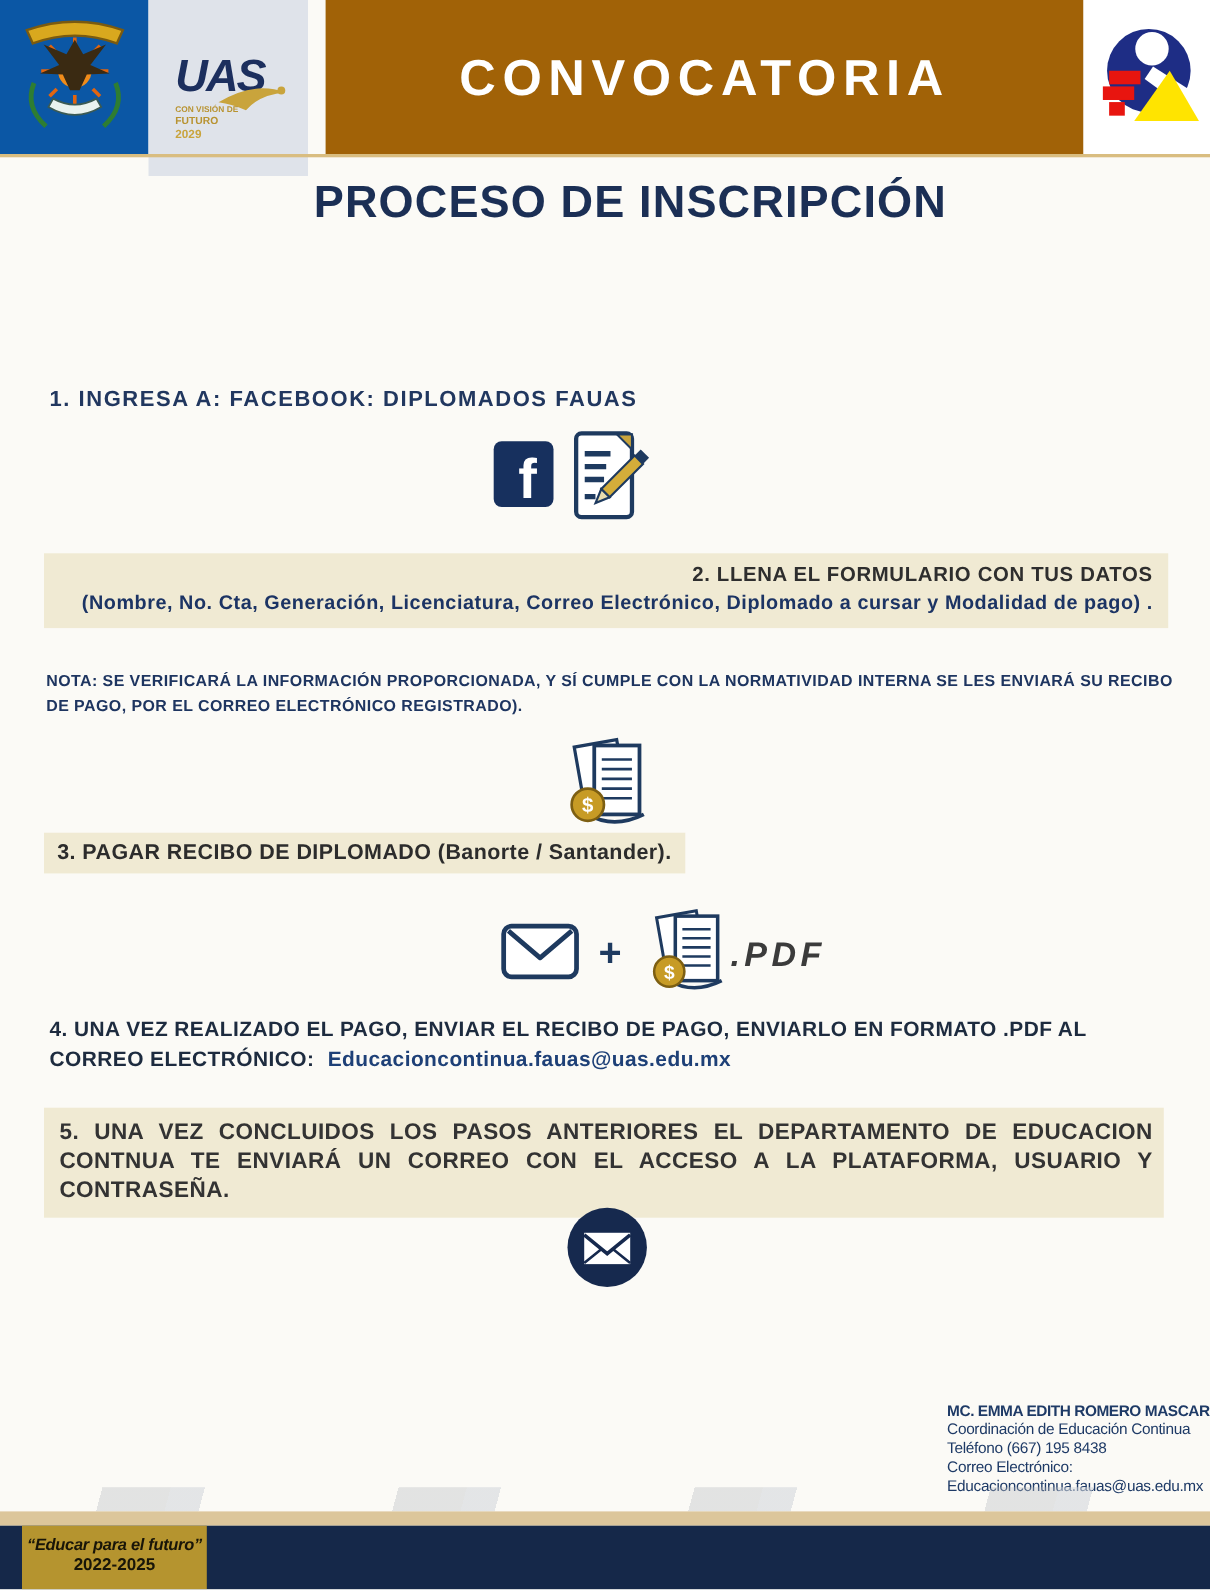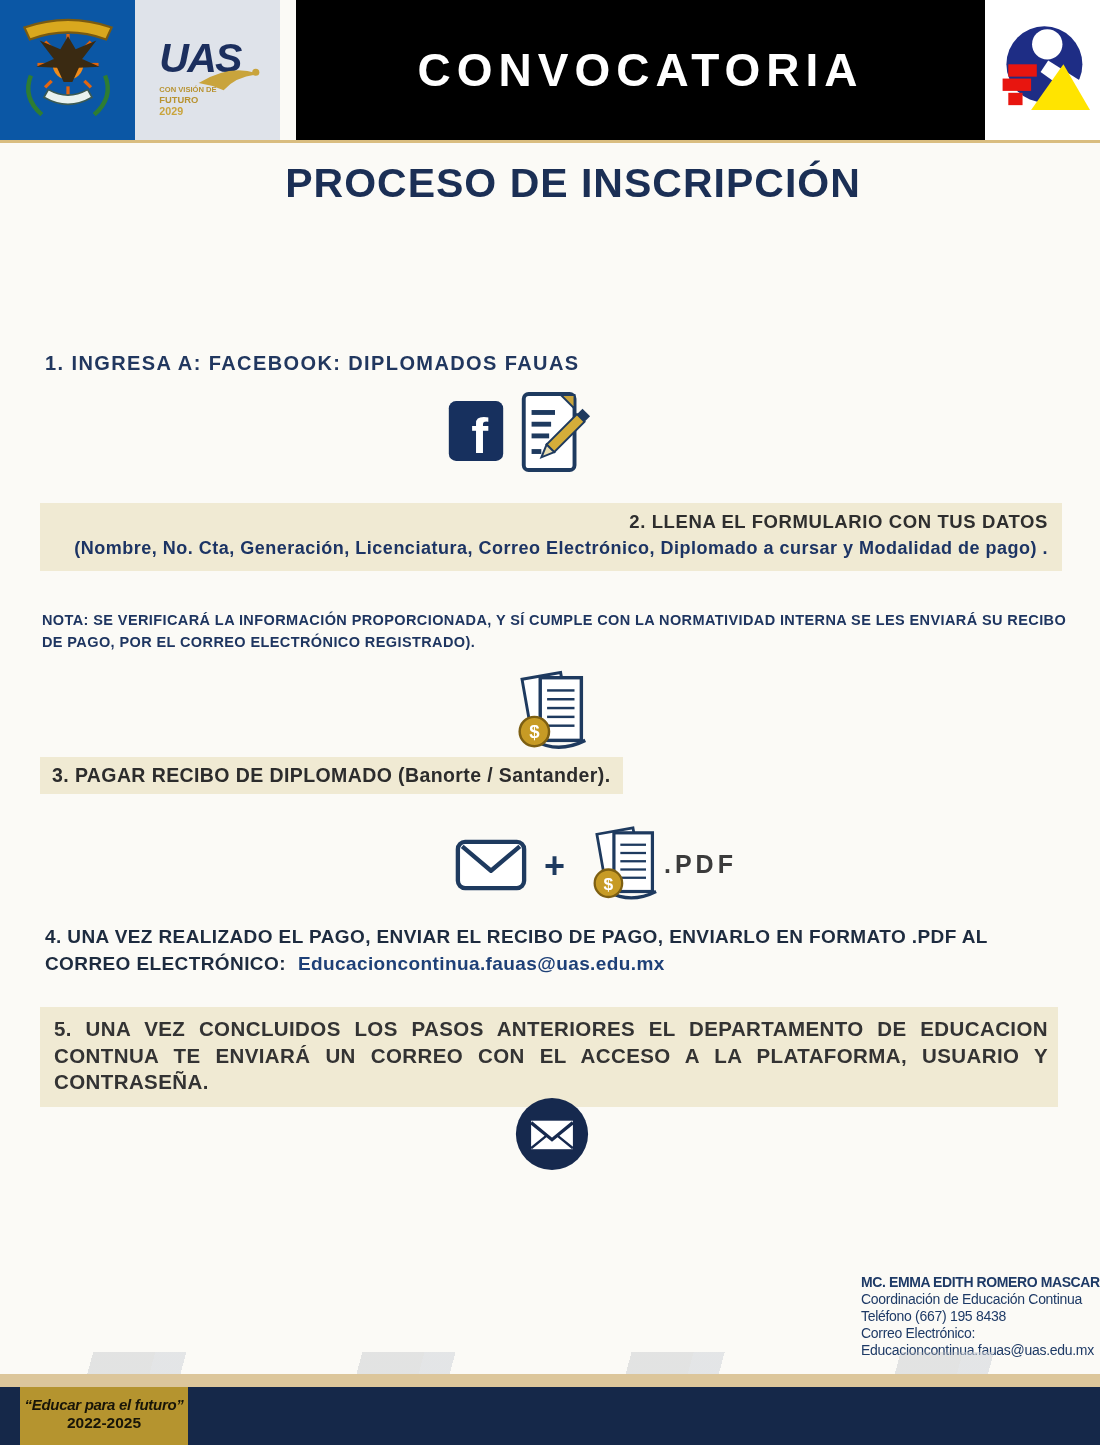--- a/index.html
+++ b/index.html
@@ -4,22 +4,22 @@
 <style>
   html,body{margin:0;padding:0;background:#e8e8e8;}
   .page{
     position:relative;width:1100px;height:1445px;margin:0 auto;
     background:#fbfaf6;overflow:hidden;
     font-family:"Liberation Sans",sans-serif;
   }
   
   .header{position:absolute;top:0;left:0;width:1100px;height:140px;display:flex;}
   .crest-block{width:135px;height:140px;background:#0b57a5;display:flex;align-items:center;justify-content:center;}
-  .uas-block{width:145px;height:140px;background:#dfe3ea;display:flex;align-items:center;justify-content:center;}
-  .banner-block{flex:1;height:140px;background:#000000;display:flex;align-items:center;justify-content:center;margin-left:16px;}
+  .uas-block{width:145px;height:160px;background:#dfe3ea;display:flex;align-items:center;justify-content:center;}
+  .banner-block{flex:1;height:140px;background:#a16207;display:flex;align-items:center;justify-content:center;margin-left:16px;}
   .banner-title{color:#ffffff;font-size:46px;font-weight:bold;letter-spacing:6px;}
   .fauas-block{width:115px;height:140px;background:#ffffff;display:flex;align-items:center;justify-content:center;}
   .gold-rule{position:absolute;top:140px;left:0;width:1100px;height:3px;background:#d9bd80;}
   
   .title-wrap{position:absolute;top:160px;left:0;width:1100px;text-align:center;padding-left:23px;}
   .title-1{font-size:41px;font-weight:bold;color:#1b2f55;letter-spacing:1px;}
   .title-2{font-size:39px;font-weight:bold;color:#b49a3b;letter-spacing:1px;margin-top:10px;}
   .title-3{font-size:46px;font-weight:normal;color:#1e3a5f;letter-spacing:2px;margin-top:8px;background:#ffffff;display:inline-block;padding:2px 26px;}
   
   .step1{position:absolute;left:45px;top:352px;font-size:20px;font-weight:bold;color:#21375f;letter-spacing:1.4px;}
@@ -29,21 +29,21 @@
   .cream-box{background:#f0ead3;text-align:right;}
   .step2-box{position:absolute;left:40px;top:503px;width:994px;padding:8px 14px 10px 14px;}
   .step2-title{font-size:18.5px;font-weight:bold;color:#2e2e2e;letter-spacing:.6px;}
   .step2-detail{font-size:18px;font-weight:bold;color:#1c3464;letter-spacing:.5px;line-height:1.38;margin-top:3px;}
   .nota{position:absolute;left:42px;top:610px;width:1030px;font-size:14.5px;font-weight:bold;color:#1e3560;letter-spacing:.4px;line-height:1.5;}
   .receipt1{left:510px;top:664px;}
   .step3-box{position:absolute;left:40px;top:757px;padding:7px 12px;font-size:19.5px;font-weight:bold;color:#2c2c2c;letter-spacing:.4px;}
   .env-icon{left:455px;top:838px;}
   .plus-sign{position:absolute;left:544px;top:845px;font-size:36px;font-weight:bold;color:#1e3a5f;}
   .receipt2{left:586px;top:820px;}
-  .pdf-label{position:absolute;left:664px;top:850px;font-size:25px;font-weight:600;color:#3b3b3b;letter-spacing:4px;}
+  .pdf-label{position:absolute;left:664px;top:850px;font-size:31px;font-weight:600;color:#3b3b3b;letter-spacing:4px;font-style:italic;}
   .step4{position:absolute;left:45px;top:924px;width:1020px;font-size:19px;font-weight:bold;color:#1d2b3f;letter-spacing:.4px;line-height:1.4;}
   .step4-email{color:#1e4077;font-weight:600;padding-left:12px;}
   .step5-box{position:absolute;left:40px;top:1007px;width:994px;padding:9px 10px 11px 14px;font-size:20.5px;font-weight:bold;color:#333333;letter-spacing:.4px;line-height:1.3;text-align:justify;}
   .mail-circle{left:514px;top:1096px;}
   
   .contact{position:absolute;left:861px;top:1274px;color:#1e3a66;line-height:1.22;}
   .contact div{white-space:nowrap;}
   .contact-name{font-size:14px;font-weight:bold;letter-spacing:-0.4px;}
   .contact-line{font-size:14px;font-weight:500;letter-spacing:-0.3px;}
   

